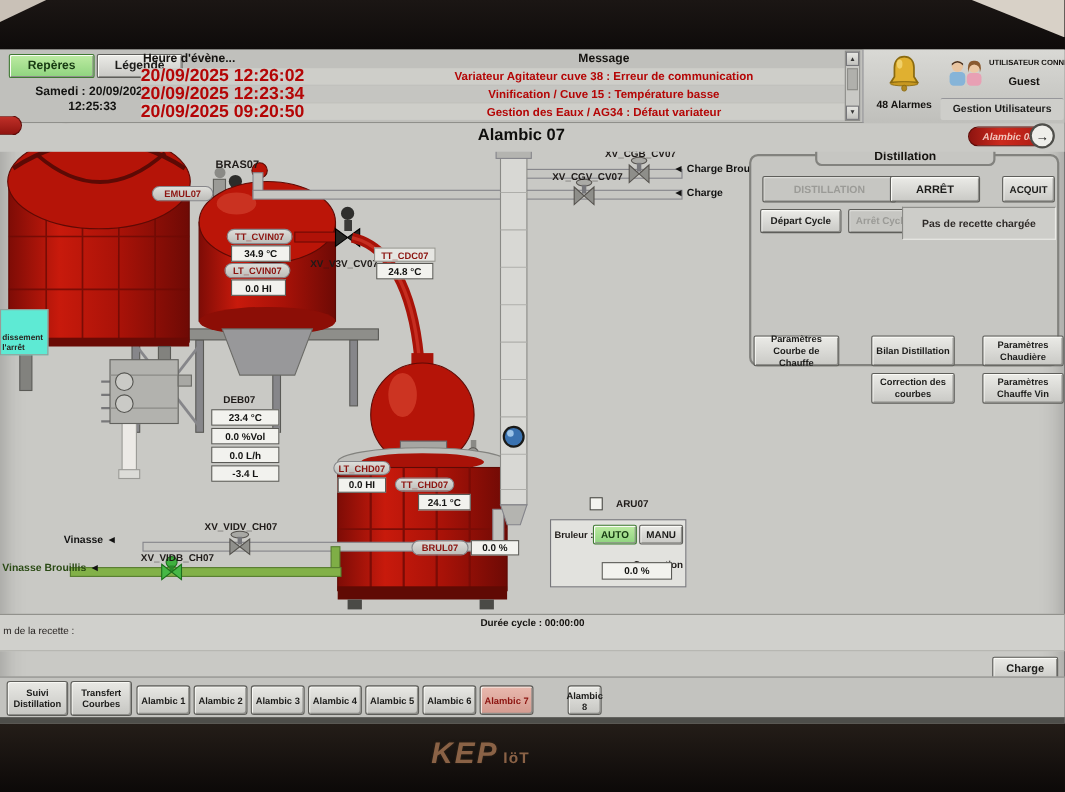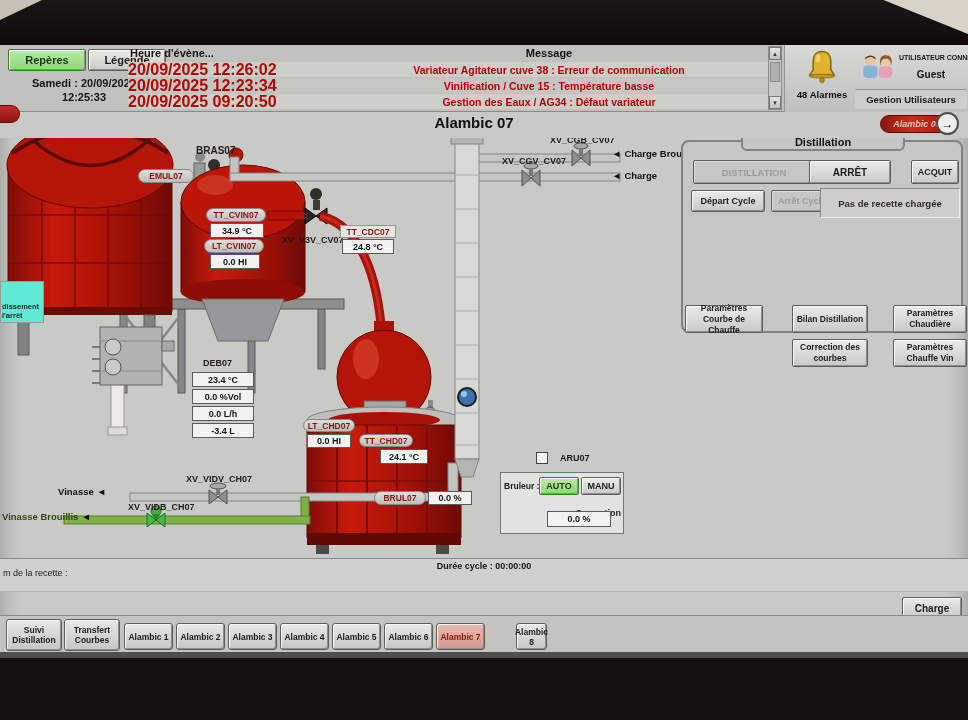--- a/index.html
+++ b/index.html
@@ -397,13 +397,19 @@
       <div class="tab" style="left:228px;top:7px;width:49px;height:27px">Alambic 3</div>
       <div class="tab" style="left:280px;top:7px;width:49px;height:27px">Alambic 4</div>
       <div class="tab" style="left:332px;top:7px;width:49px;height:27px">Alambic 5</div>
       <div class="tab" style="left:384px;top:7px;width:49px;height:27px">Alambic 6</div>
       <div class="tab active" style="left:436px;top:7px;width:49px;height:27px">Alambic 7</div>
       <div class="tab" style="left:516px;top:7px;width:31px;height:27px">Alambic 8</div>
     </div>
     <div id="bottomedge"></div>
   </div>
 
+  <div class="bezel-bottom">
+    <div class="brand">
+      <span class="kep">KEP</span>
+      <span class="iot">IöT</span>
+    </div>
+  </div>
 </div>
 
 </body></html>

